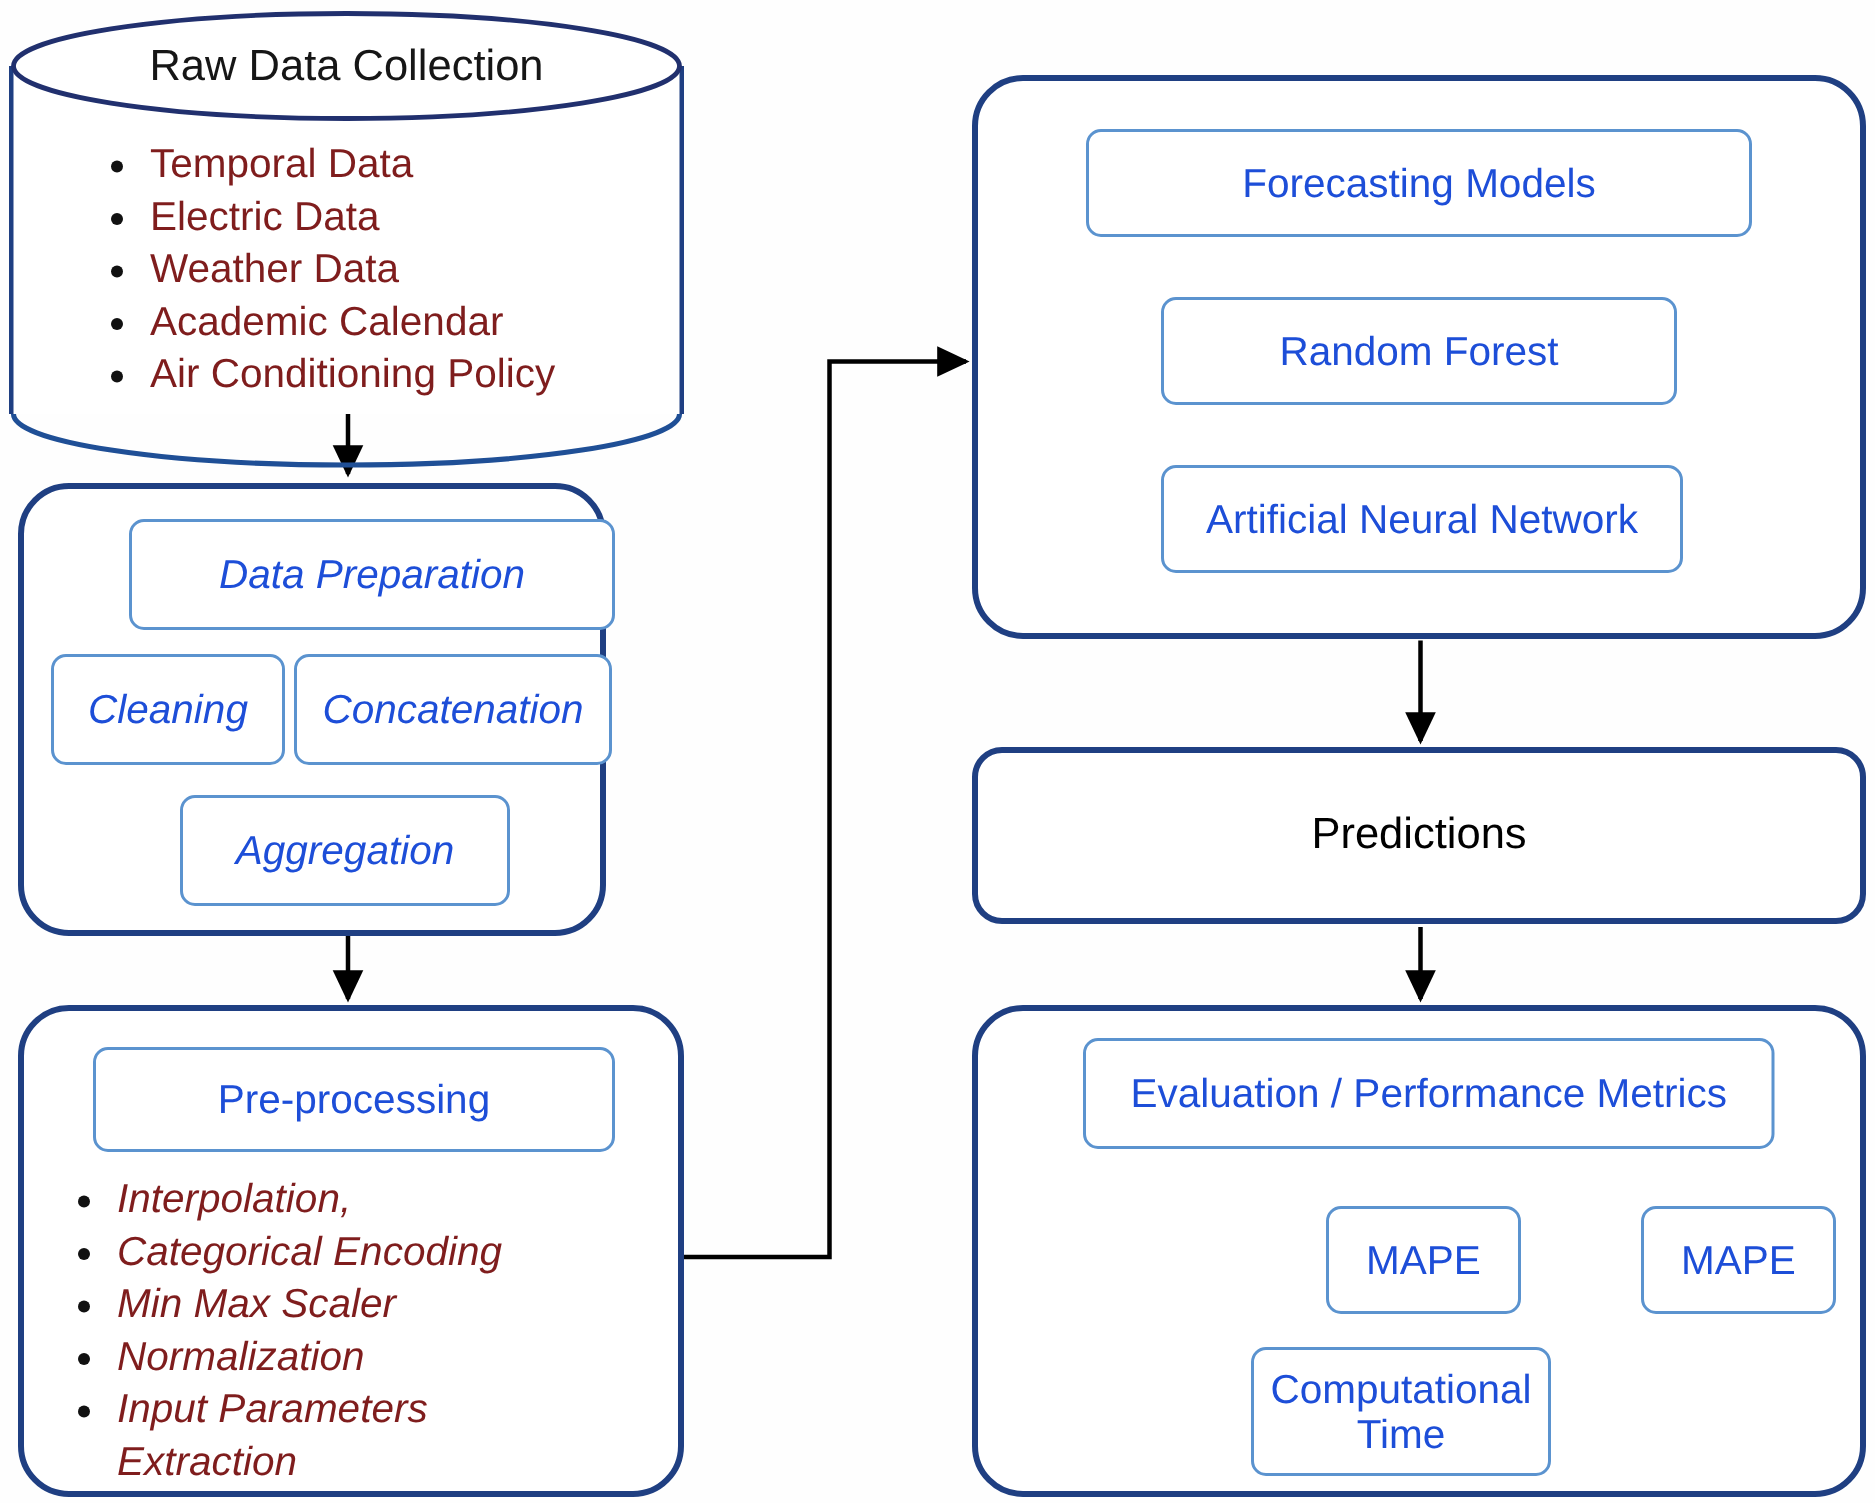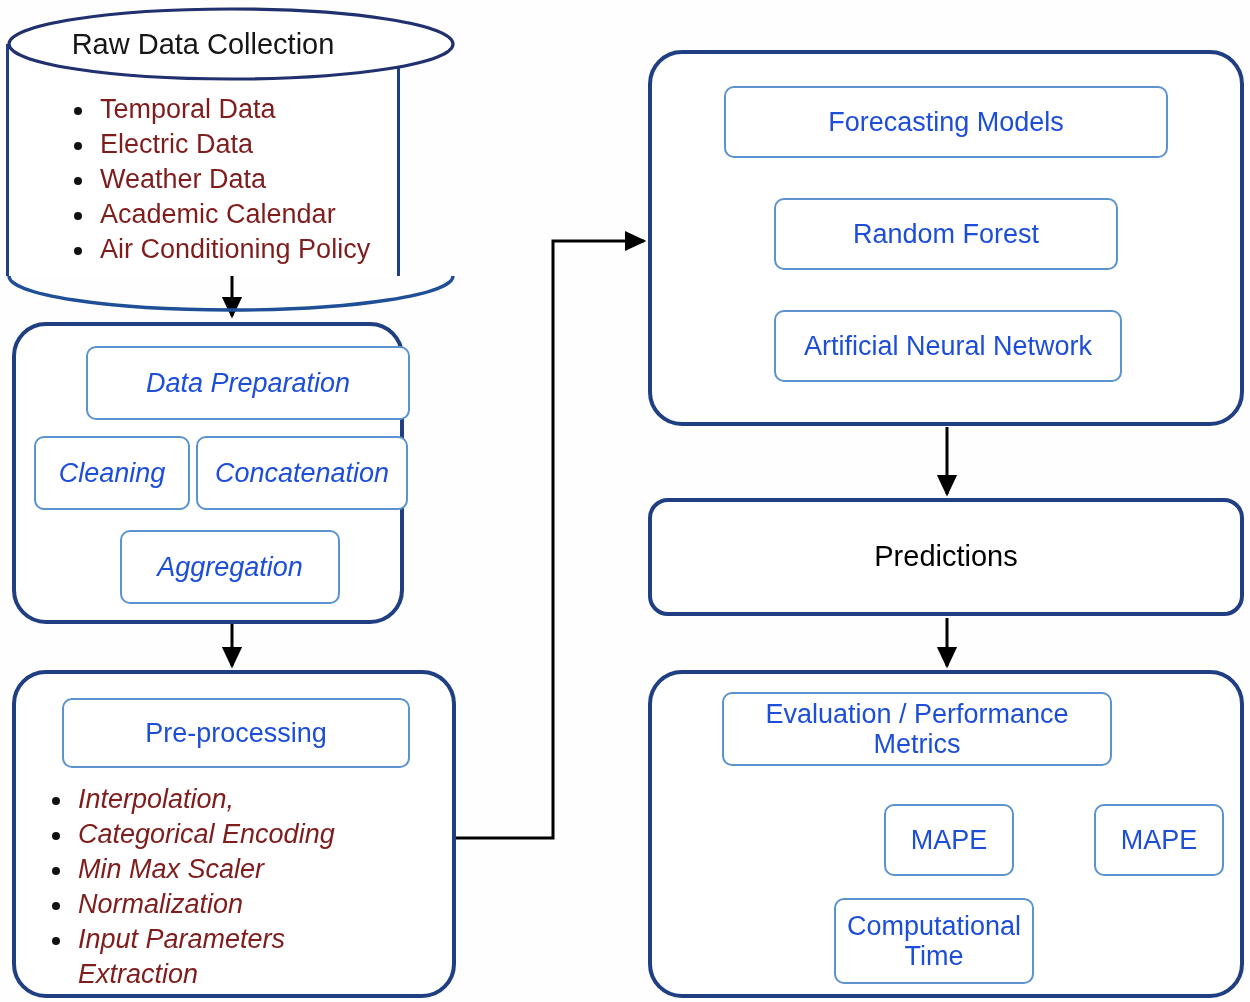--- a/index.html
+++ b/index.html
@@ -125,21 +125,21 @@
 
     <path d="M232,624 L232,666" stroke="#000000" stroke-width="3" fill="none" marker-end="url(#arrowhead)"></path>
 
     <path d="M455,838 L553,838 L553,241 L644,241" stroke="#000000" stroke-width="3" fill="none" marker-end="url(#arrowhead)"></path>
 
     <path d="M947,427 L947,494" stroke="#000000" stroke-width="3" fill="none" marker-end="url(#arrowhead)"></path>
 
     <path d="M947,618 L947,666" stroke="#000000" stroke-width="3" fill="none" marker-end="url(#arrowhead)"></path>
   </svg>
 
-  <div class="cylinder" style="left:6px; top:4px; width:394px; height:284px;">
+  <div class="cylinder" style="left:6px; top:4px; width:450px; height:284px;">
 
     <div class="cyl-body" style="top:40px; height:232px;"></div>
 
     <svg class="cyl-svg" width="450" height="284" viewBox="0 0 450 284">
 
       <ellipse cx="225" cy="40" rx="222" ry="35" fill="#ffffff" stroke="#21306e" stroke-width="3.2"></ellipse>
 
       <path d="M3,272 A222,34 0 0 0 447,272" fill="none" stroke="#1f4f96" stroke-width="3.4"></path>
     </svg>
 
@@ -204,21 +204,21 @@
     </div>
   </div>
 
   <div class="outer-box" style="left:648px; top:498px; width:596px; height:118px; border-radius:20px;">
     <div style="position:absolute; left:0; right:0; top:38px; text-align:center;
                 font-size:29px; color:#000000;">Predictions</div>
   </div>
 
   <div class="outer-box" style="left:648px; top:670px; width:596px; height:328px;">
 
-    <div class="inner-box" style="left:70px; top:18px; width:390px; height:74px;">
+    <div class="inner-box" style="left:70px; top:18px; width:461px; height:74px;">
       <span>Evaluation / Performance Metrics</span>
     </div>
 
 
     <div class="inner-box" style="left:232px; top:130px; width:130px; height:72px;">
       <span>MAPE</span>
     </div>
 
     <div class="inner-box" style="left:442px; top:130px; width:130px; height:72px;">
       <span>MAPE</span>

